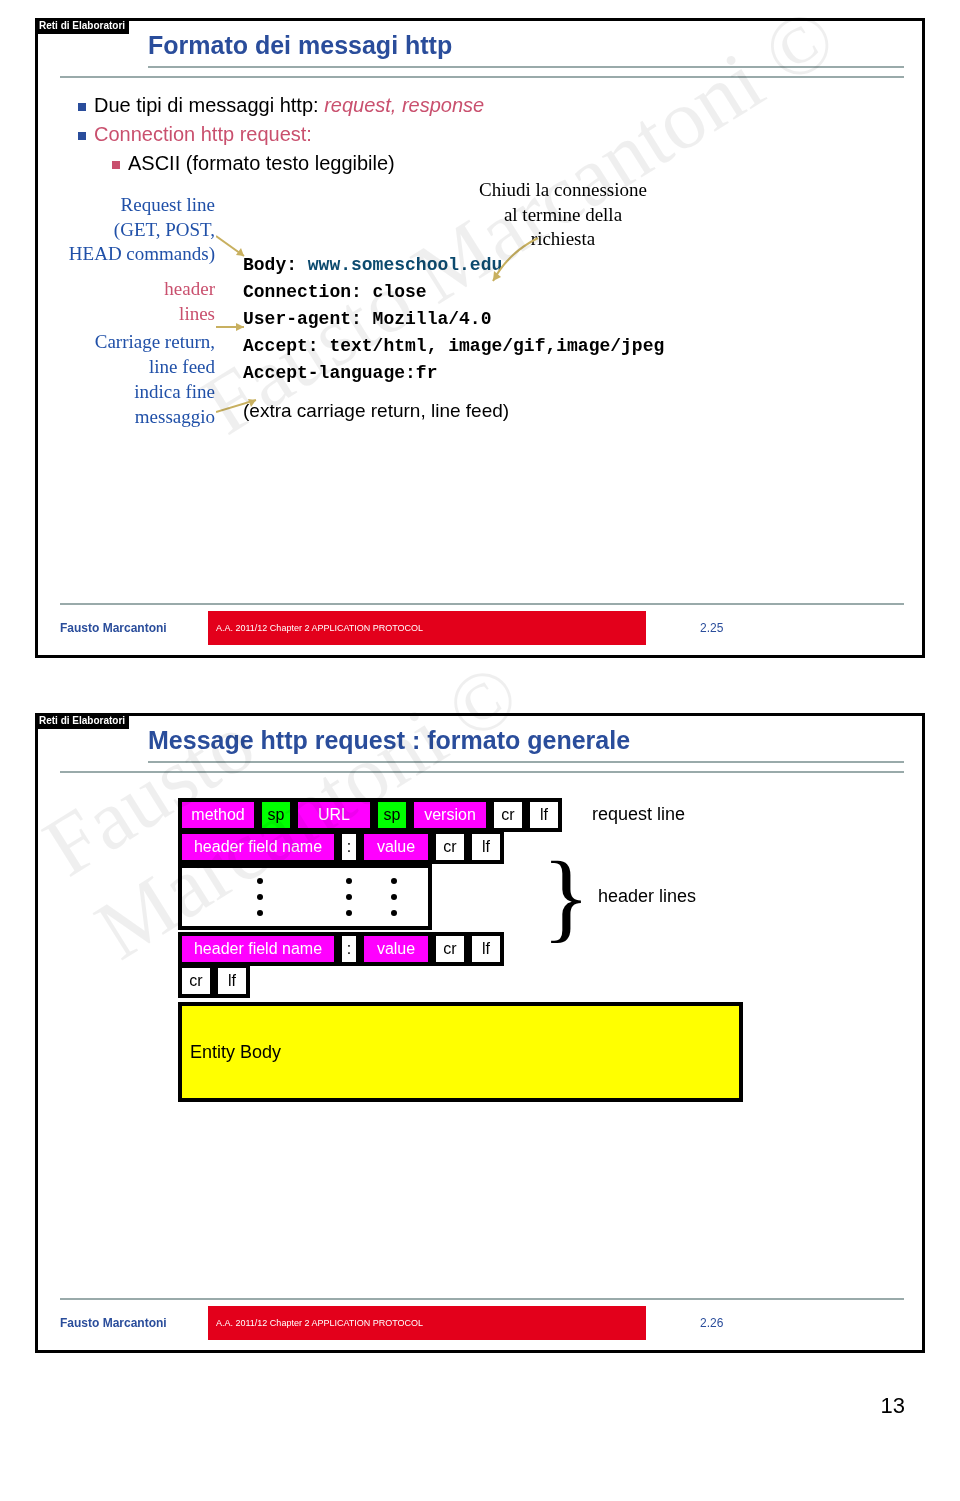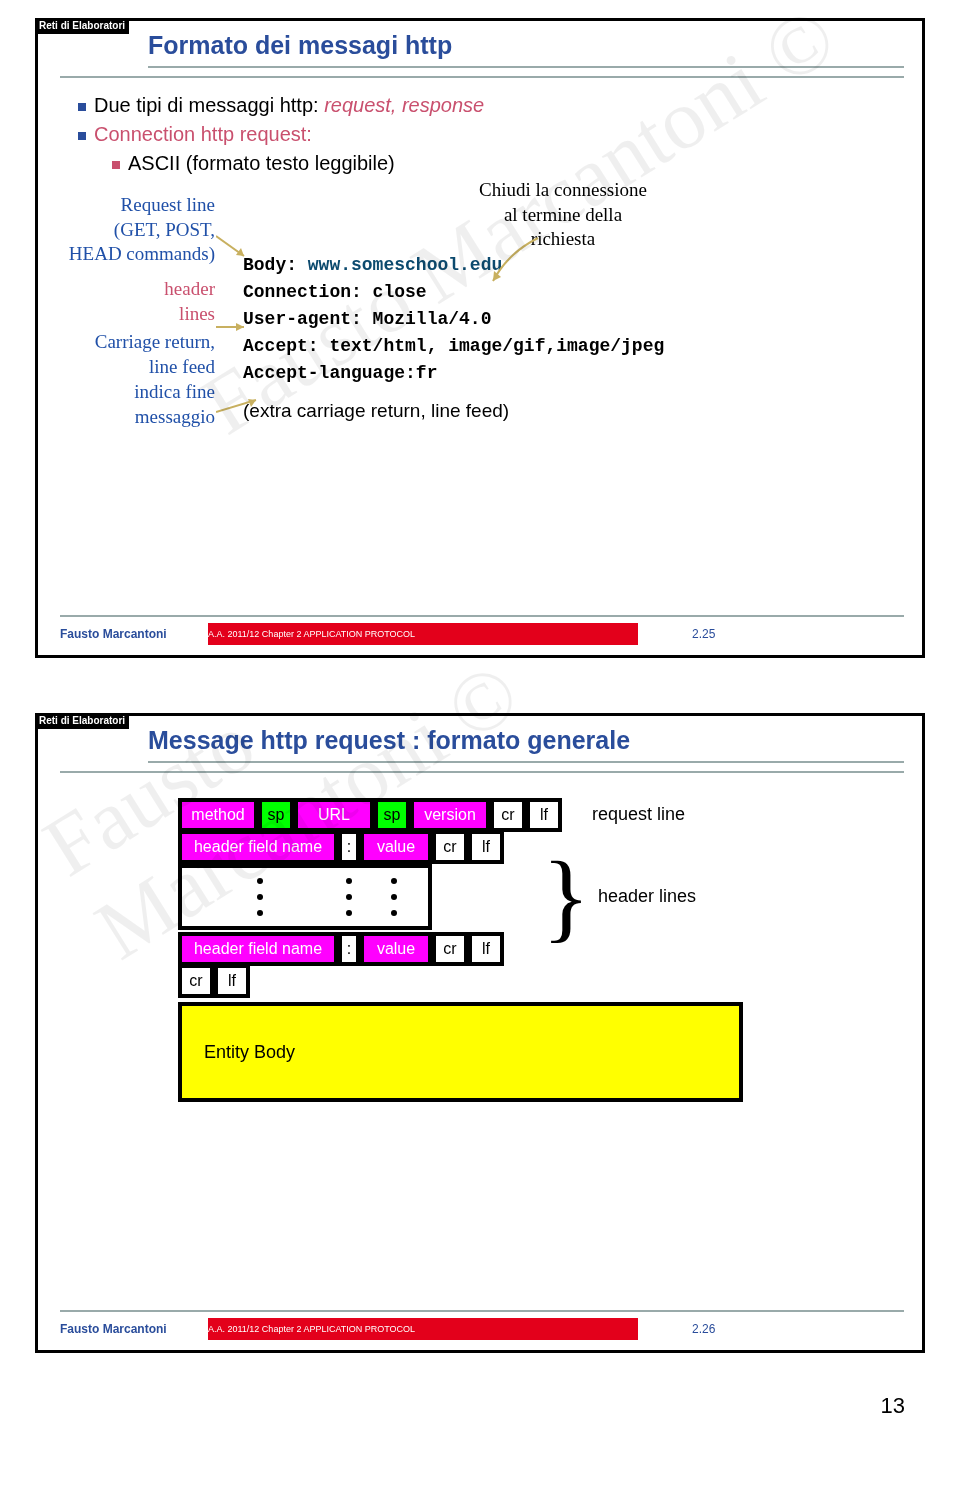--- a/index.html
+++ b/index.html
@@ -17,21 +17,21 @@
 .li2{font-size:20px;font-family:"Trebuchet MS",Verdana,sans-serif;margin:4px 0;padding-left:34px}
 .hand{font-family:"Comic Sans MS",cursive;font-size:19px;line-height:1.3}
 .hand .blue{color:#2050a8}
 .hand .pink{color:#c9506e}
 .box-left{position:absolute;left:-18px;top:115px;width:195px;text-align:right}
 .box-right{position:absolute;left:205px;top:100px;width:640px}
 .mono{font-family:"Courier New",monospace;font-weight:bold;font-size:18px;line-height:1.5}
 .footer{position:absolute;left:0;bottom:10px;width:100%}
 .footbar{display:flex;align-items:center}
 .fname{color:#2a4d9b;font-weight:bold;font-size:12px;margin-left:22px;width:148px}
-.redbar{background:#e3001b;height:22px;flex:0 0 430px;color:#fff;font-size:9px;display:flex;align-items:center;padding-left:0}
+.redbar{background:#e3001b;height:34px;flex:0 0 430px;color:#fff;font-size:9px;display:flex;align-items:center;padding-left:8px}
 .pg{color:#2a4d9b;font-size:12px;margin-left:54px}
 .wm{position:absolute;right:40px;top:150px;font-size:85px;color:#000;opacity:.06;transform:rotate(-32deg);font-weight:normal;pointer-events:none;font-family:Georgia,serif}
 svg.arrow{position:absolute}
 .diagram{padding:25px 0 0 140px}
 .cell{border:4px solid #000000;display:inline-flex;align-items:center;justify-content:center;height:34px;box-sizing:border-box;font-size:16px;background:#fff}
 .grn{background:#00ff00}
 .mag{background:#ff00ff;color:#fff}
 .ylw{background:#ffff00}
 .row{display:flex;margin-bottom:-2px}
 .lbl{font-size:18px;margin-left:8px;display:inline-flex;align-items:center}
@@ -168,21 +168,21 @@
       <span class="cell" style="width:22px">:</span>
       <span class="cell mag" style="width:72px">value</span>
       <span class="cell" style="width:36px">cr</span>
       <span class="cell" style="width:36px">lf</span>
     </div>
     <div class="row">
       <span class="cell" style="width:36px">cr</span>
       <span class="cell" style="width:36px">lf</span>
     </div>
     <div class="row" style="margin-top:6px">
-      <span class="cell ylw" style="width:565px;height:100px;justify-content:flex-start;padding-left:22px;font-size:18px">Entity Body</span>
+      <span class="cell ylw" style="width:565px;height:100px;justify-content:flex-start;padding-left:8px;font-size:18px">Entity Body</span>
     </div>
   </div>
 
   <div class="wm" style="top:-60px;right:350px">Fausto Marcantoni ©</div>
 
   <div class="footer">
     <div class="hr2" style="margin-bottom:6px"></div>
     <div class="footbar">
       <div class="fname">Fausto Marcantoni</div>
       <div class="redbar">A.A. 2011/12  Chapter 2  APPLICATION PROTOCOL</div>

